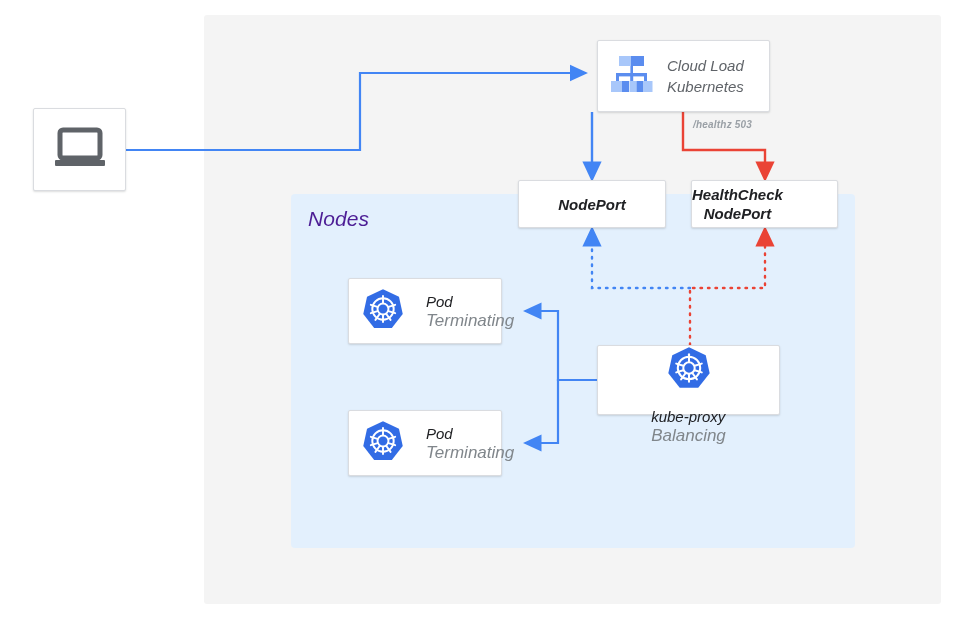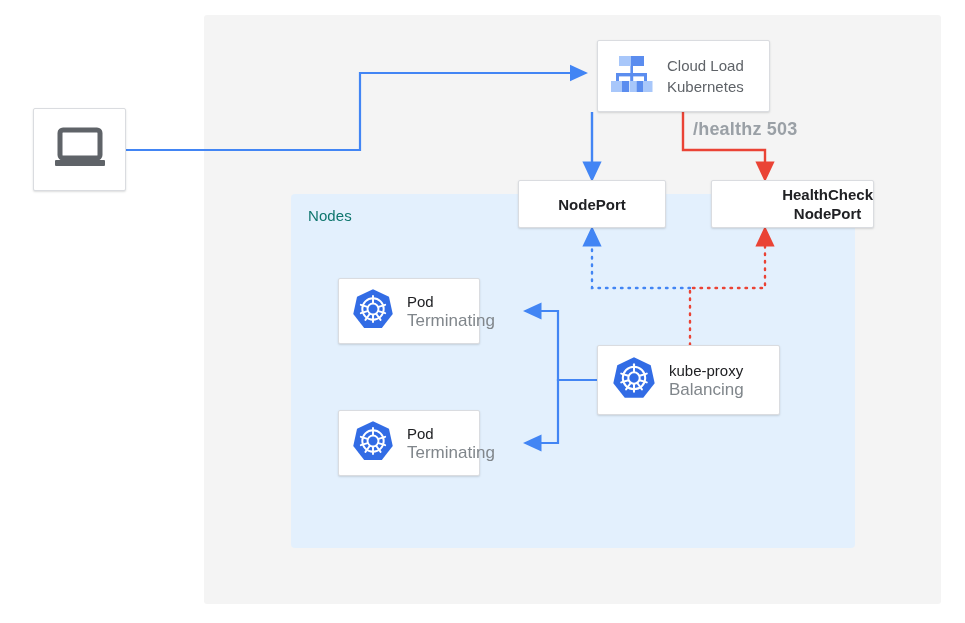--- a/index.html
+++ b/index.html
@@ -13,39 +13,39 @@
     position: relative;
     font-family: "Liberation Sans", sans-serif;
     overflow: hidden;
   }
   #stage {
     position: absolute;
     left: 0; top: 0;
     width: 965px;
     height: 623px;
   }
-  .abs { position: absolute; }
+  .abs { position: absolute; font-style: italic; }
 
   
   .outer-panel {
     left: 204px; top: 15px;
     width: 737px; height: 589px;
     background: #F4F4F4;
     border-radius: 3px;
   }
   .nodes-panel {
     left: 291px; top: 194px;
     width: 564px; height: 354px;
     background: #E3F0FD;
     border-radius: 4px;
   }
   .nodes-label {
     left: 308px; top: 207px;
-    font-size: 15px;
-    color: #0f766e;
+    font-size: 21px;
+    color: #4c1d95;
     letter-spacing: .1px;
   }
 
   
   .card {
     background: #ffffff;
     border: 1px solid #DADCE0;
     border-radius: 2px;
     box-shadow: 0 1px 2px rgba(60,64,67,0.18);
     box-sizing: border-box;
@@ -74,63 +74,64 @@
   }
 
   
   .nodeport-card {
     left: 518px; top: 180px;
     width: 148px; height: 48px;
     justify-content: center;
   }
   .hc-card {
     left: 691px; top: 180px;
-    width: 163px; height: 48px;
-    justify-content: flex-end;
-    margin-left: 20px;
+    width: 147px; height: 48px;
+    justify-content: flex-start;
   }
   .nodeport-text {
     font-size: 15px;
     font-weight: bold;
     color: #202124;
     text-align: center;
     line-height: 19px;
   }
 
   
   .pod-card {
-    width: 142px; height: 66px;
+    width: 154px; height: 66px;
     padding-left: 13px;
-    gap: 13px;
+    gap: 22px;
+    margin-left: 10px;
   }
   .pod-a { left: 338px; top: 278px; }
   .pod-b { left: 338px; top: 410px; }
 
   .kp-card {
     left: 597px; top: 345px;
     width: 183px; height: 70px;
-    padding-left: 14px;
+    padding-left: 0;
     gap: 13px;
+    flex-direction: column;
   }
 
   .title-main {
     font-size: 15px;
     color: #202124;
     line-height: 19px;
   }
   .title-sub {
     font-size: 17px;
     color: #80868B;
     line-height: 19px;
   }
 
   
   .healthz {
     left: 693px; top: 119px;
-    font-size: 18px;
+    font-size: 10px;
     font-weight: bold;
     color: #9AA0A6;
     letter-spacing: .2px;
   }
 
   svg.flow {
     position: absolute;
     left: 0; top: 0;
     width: 965px;
     height: 623px;

